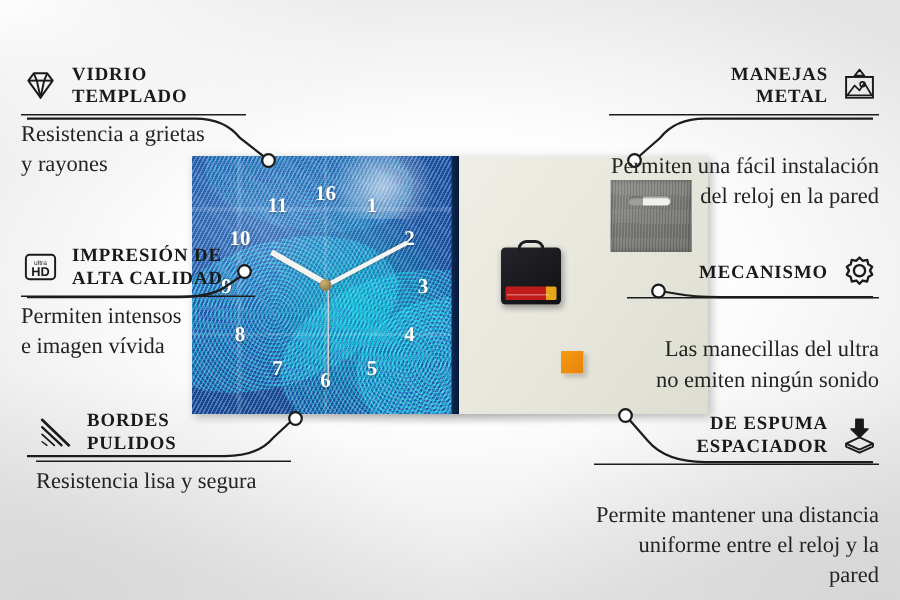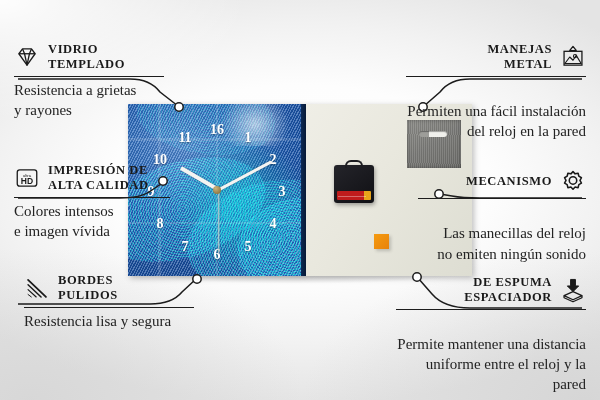--- a/index.html
+++ b/index.html
@@ -244,21 +244,21 @@
       <text x="16" y="14.5" font-family="Liberation Sans, sans-serif" font-size="5.4" text-anchor="middle" fill="#1a1a1a">ultra</text>
       <text x="16" y="23.5" font-family="Liberation Sans, sans-serif" font-size="10.5" font-weight="bold" text-anchor="middle" fill="#1a1a1a">HD</text>
     </svg>
     <div class="ttl">
       <div>IMPRESIÓN DE</div>
       <div>ALTA CALIDAD</div>
     </div>
   </div>
   <div class="rule"></div>
   <div class="desc">
-    <div>Colores intensos</div>
+    <div>Permiten intensos</div>
     <div>e imagen vívida</div>
   </div>
 </div>
 
 <div class="callout left" style="left:24px; top:273px; width:170px;">
   <div class="head">
     <svg class="ico" viewBox="0 0 32 32">
       <g stroke="#1a1a1a" stroke-linecap="round">
         <line x1="5" y1="6" x2="27" y2="27" stroke-width="2.2"></line>
         <line x1="5" y1="12" x2="21" y2="27" stroke-width="1.8"></line>
@@ -306,21 +306,21 @@
       <g fill="none" stroke="#1a1a1a" stroke-width="1.9" stroke-linejoin="round">
         <path d="M16 4.5 L18.6 7.2 L22.3 6.4 L23.2 10.1 L26.4 12 L24.6 15.3 L26.4 18.6
                  L23.2 20.5 L22.3 24.2 L18.6 23.4 L16 26.1 L13.4 23.4 L9.7 24.2 L8.8 20.5
                  L5.6 18.6 L7.4 15.3 L5.6 12 L8.8 10.1 L9.7 6.4 L13.4 7.2 Z"></path>
         <circle cx="16" cy="15.3" r="4.6"></circle>
       </g>
     </svg>
   </div>
   <div class="rule"></div>
   <div class="desc">
-    <div>Las manecillas del reloj</div>
+    <div>Las manecillas del ultra</div>
     <div>no emiten ningún sonido</div>
   </div>
 </div>
 
 <div class="callout right" style="right:14px; top:275px; width:190px;">
   <div class="head">
     <div class="ttl">
       <div>DE ESPUMA</div>
       <div>ESPACIADOR</div>
     </div>

